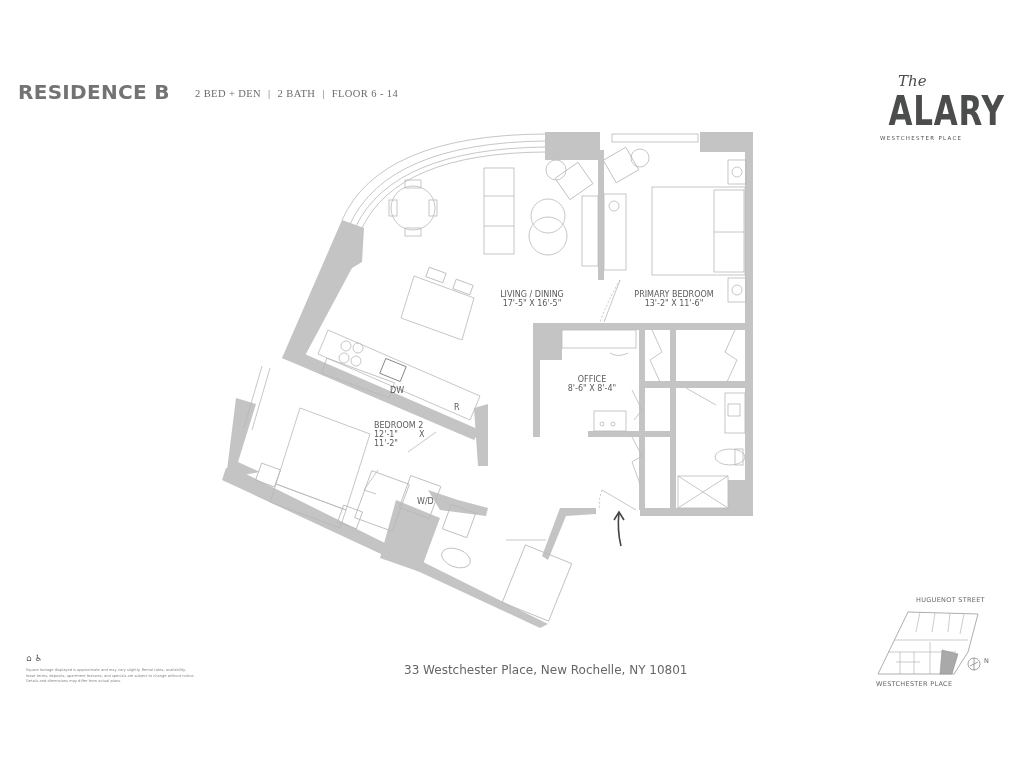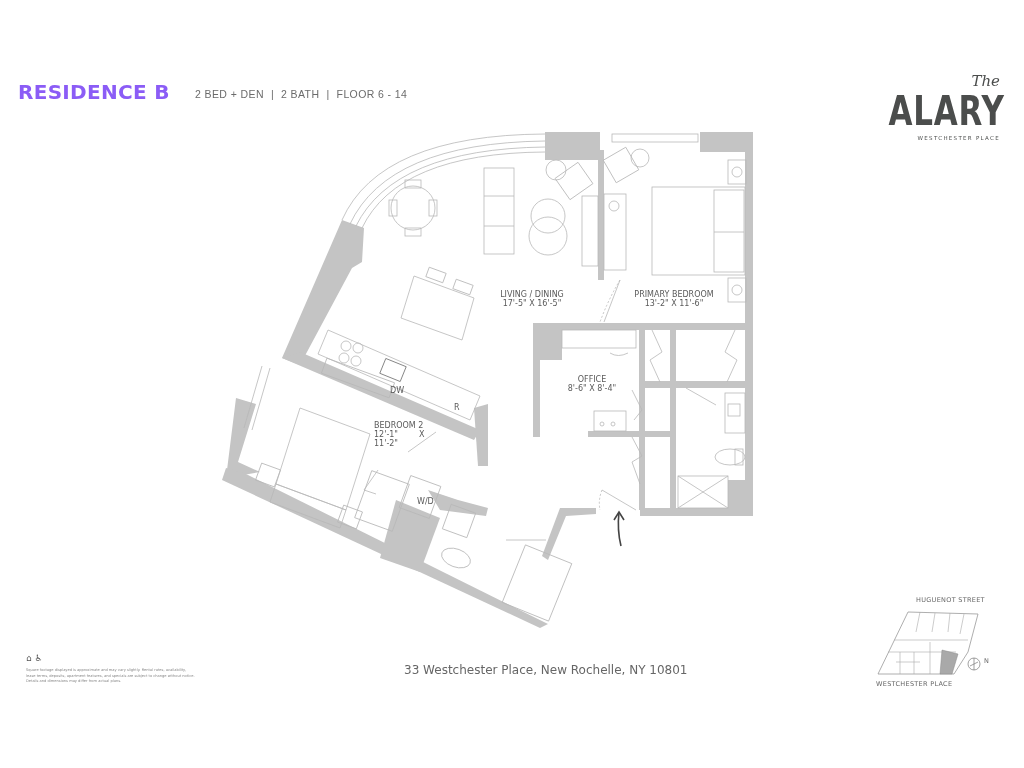--- a/index.html
+++ b/index.html
@@ -1,23 +1,23 @@
 <!DOCTYPE html>
 <html><head>
 <meta charset="utf-8">
 <style>
   html, body { margin: 0; padding: 0; background: #ffffff; }
   body { width: 1024px; height: 768px; position: relative; overflow: hidden;
          font-family: "DejaVu Sans", "Liberation Sans", sans-serif; color: #555; }
   .title { position: absolute; left: 18px; top: 80px; font-size: 20px; font-weight: bold;
-           color: #8b5cf6; letter-spacing: 0.3px; font-family: "DejaVu Sans", sans-serif; }
+           color: #737373; letter-spacing: 0.3px; font-family: "DejaVu Sans", sans-serif; }
   .subtitle { position: absolute; left: 195px; top: 88px; font-size: 10.5px; color: #6b6b6b;
-              letter-spacing: 0.4px; font-family: Liberation Sans, sans-serif; }
+              letter-spacing: 0.4px; font-family: Liberation Serif, serif; }
   .subtitle span.sep { margin: 0 7px; }
-  .logo { position: absolute; left: 880px; top: 72px; width: 120px; text-align: right; color: #4b4d4c; }
+  .logo { position: absolute; left: 880px; top: 72px; width: 120px; text-align: left; color: #4b4d4c; }
   .logo .the { font-family: "DejaVu Serif", serif; font-style: italic; font-size: 15px; display:block; margin-left: 18px; height: 18px; }
   .logo .name { font-family: "DejaVu Sans Condensed", "DejaVu Sans", sans-serif; font-size: 40px; font-weight: bold;
                 letter-spacing: 1px; line-height: 42px; display:block; transform: scaleX(0.86); transform-origin: center; }
   .logo .place { font-size: 5.5px; letter-spacing: 1.3px; display:block; margin-top: 3px; }
   .plan { position: absolute; left: 0; top: 0; }
   .room-label { font-family: "DejaVu Sans", sans-serif; font-size: 8px; fill: #5a5a5a; }
   .address { position: absolute; left: 404px; top: 663px; font-size: 12px; color: #666;
              font-family: "DejaVu Sans", sans-serif; }
   .disclaimer-icons { position: absolute; left: 26px; top: 653px; font-size: 9px; color: #555; }
   .disclaimer { position: absolute; left: 26px; top: 668px; width: 170px; font-size: 3.6px; line-height: 5.5px;

